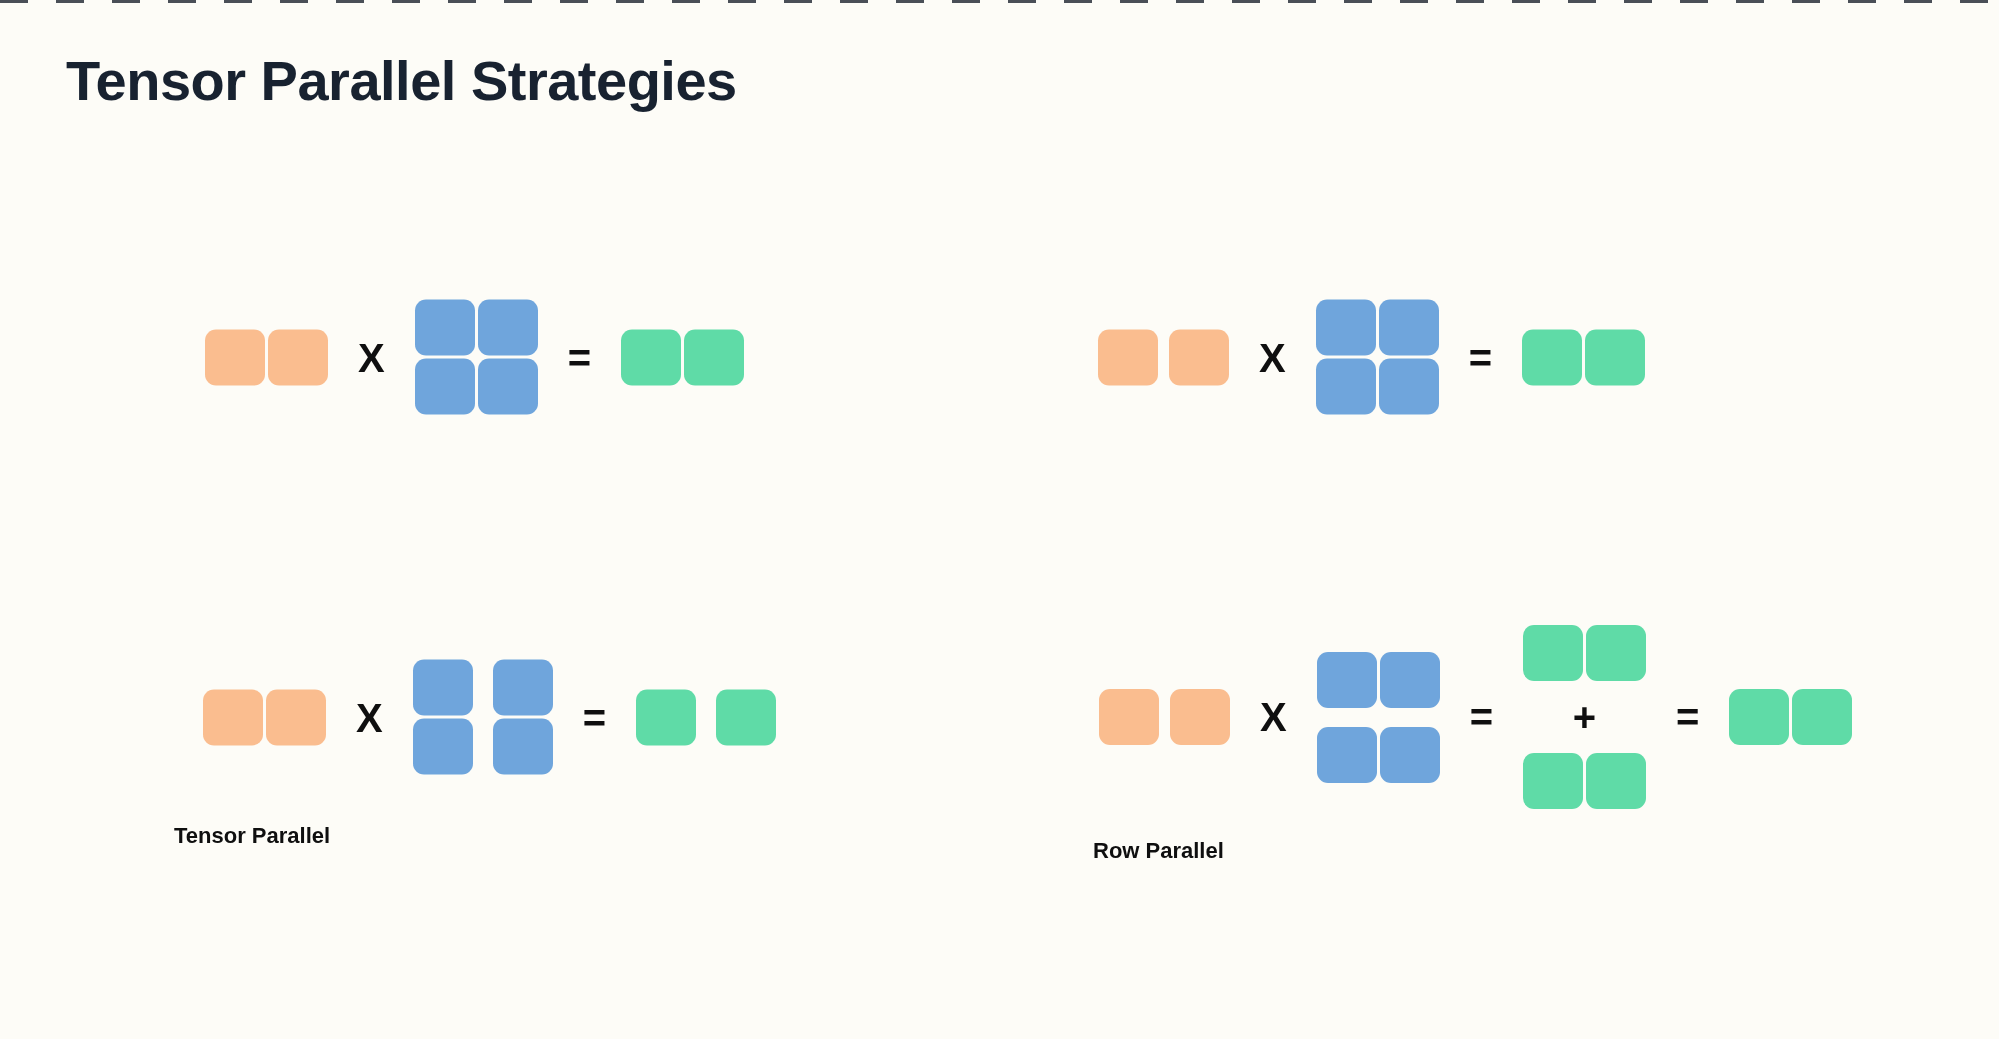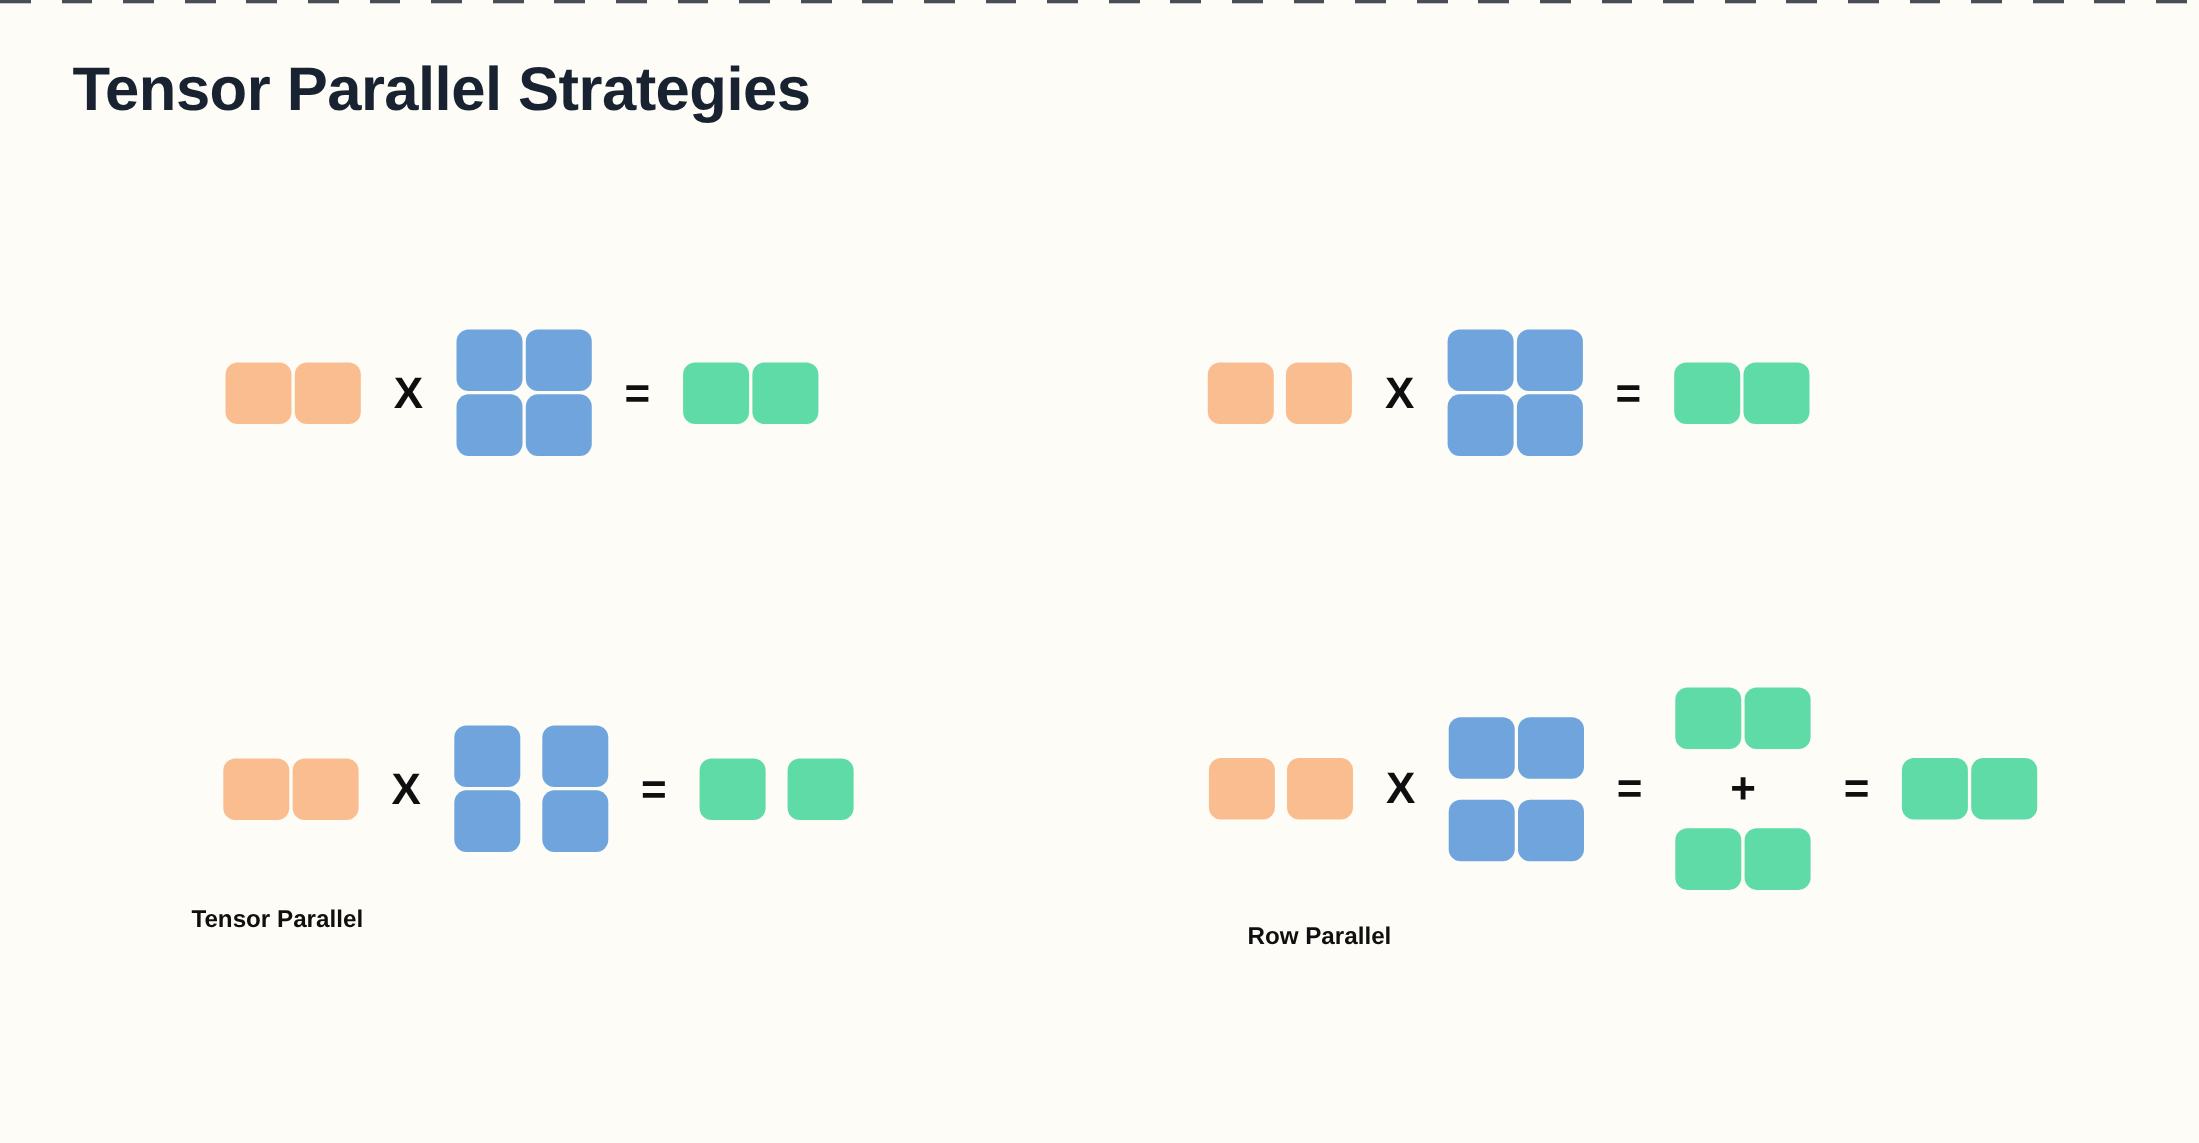--- a/index.html
+++ b/index.html
@@ -153,15 +153,15 @@
             <div class="block" style="background: rgb(95, 219, 167);"></div>
             <div class="block" style="background: rgb(95, 219, 167);"></div>
           </div>
         </div>
         <span class="op">=</span>
         <div class="matrix" style="grid-template-columns: repeat(2, 60px); grid-template-rows: repeat(1, 56px); gap: 3px;">
           <div class="block" style="background: rgb(95, 219, 167);"></div>
           <div class="block" style="background: rgb(95, 219, 167);"></div>
         </div>
       </div>
-      <div class="diagram-label" style="left: 1093px; top: 838px; margin-left: 41px;">Row Parallel</div>
+      <div class="diagram-label" style="left: 1093px; top: 838px;">Row Parallel</div>
     </div>
 </div>
 
 </body></html>

